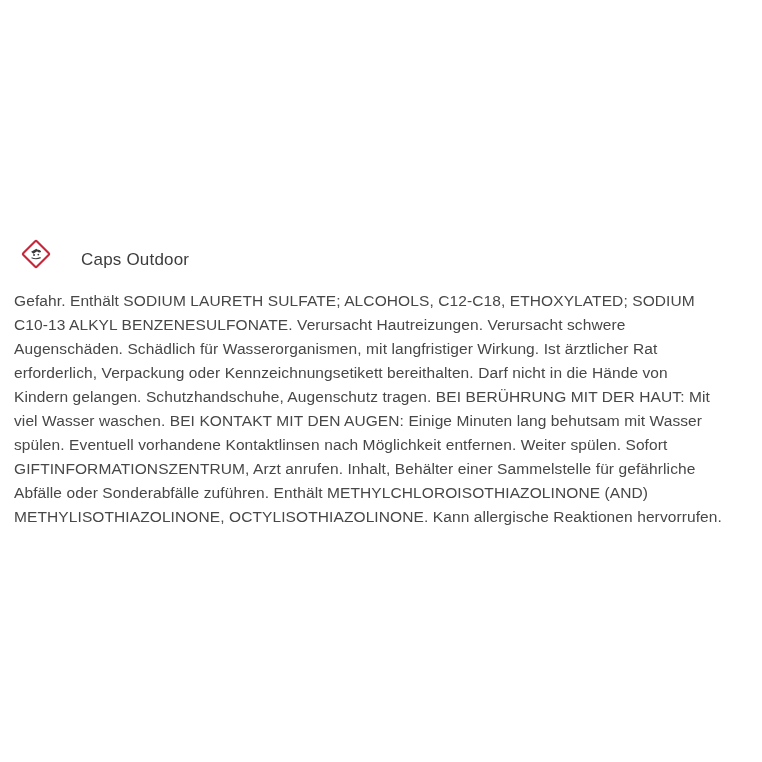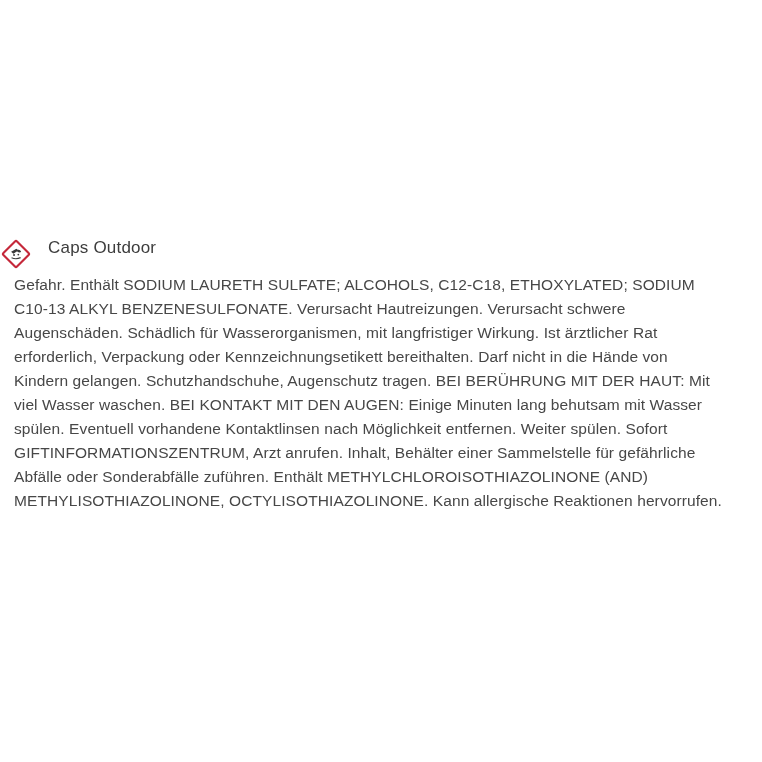--- a/index.html
+++ b/index.html
@@ -17,38 +17,39 @@
     background: #ffffff;
   }
   .hazard-section {
     position: absolute;
     top: 238px;
     left: 0;
     width: 762px;
   }
   .hazard-header {
     display: flex;
-    align-items: flex-start;
-    gap: 16px;
+    align-items: flex-end;
+    gap: 29px;
+    padding-left: 20px;
     height: 32px;
   }
   .hazard-icon {
     width: 32px;
     height: 32px;
     flex: 0 0 auto;
     display: block;
   }
   .hazard-title {
     font-size: 17px;
     font-weight: 400;
     color: #3d3d3d;
     letter-spacing: 0.2px;
   }
   .hazard-text {
-    margin-top: 3px;
+    margin-top: 19px;
     padding-left: 14px;
     padding-right: 14px;
     width: 762px;
     font-size: 15.5px;
     line-height: 24px;
     color: #474747;
     letter-spacing: 0.1px;
     white-space: pre-line;
   }
 </style>

